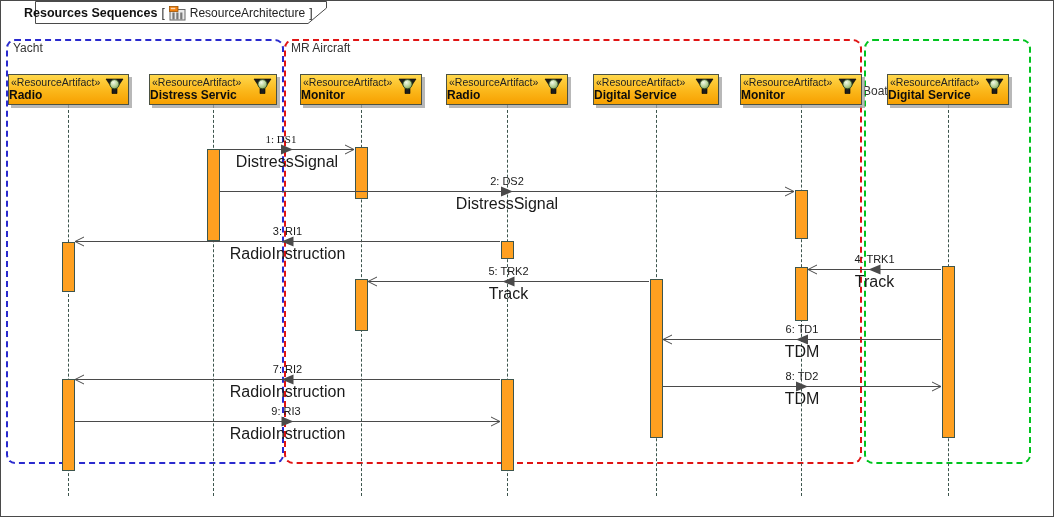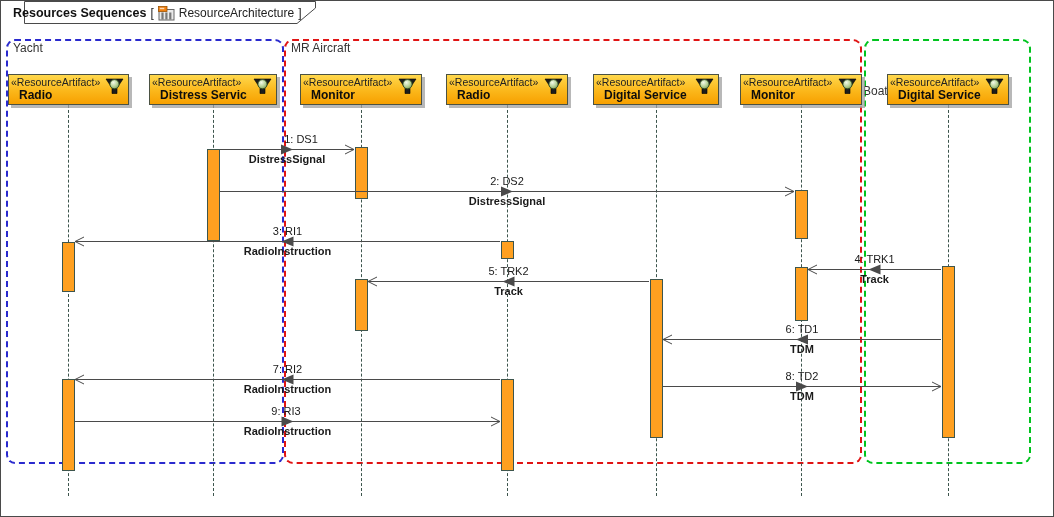--- a/index.html
+++ b/index.html
@@ -2,48 +2,48 @@
 <html><head>
 <meta charset="utf-8">
 <style>
   html,body{margin:0;padding:0;background:#fff;}
   .canvas{
     position:relative;width:1054px;height:517px;background:#ffffff;
     border:1px solid #4a4a4a;box-sizing:border-box;overflow:hidden;
     font-family:"Liberation Sans",sans-serif;
   }
   
-  .frame-tab{position:absolute;left:5px;top:0;width:300px;height:26px;z-index:40;padding-left:18px;}
+  .frame-tab{position:absolute;left:16px;top:0;width:300px;height:26px;z-index:40;padding-left:18px;}
   .frame-tab-content{
     position:absolute;left:7px;top:3px;height:18px;display:flex;align-items:center;
     gap:4px;white-space:nowrap;z-index:41;
   }
   .frame-title{font-size:12.5px;font-weight:bold;color:#111;}
   .frame-bracket{font-size:12px;color:#222;}
   .frame-name{font-size:12px;color:#222;}
   
   .group{position:absolute;border:2px dashed;border-radius:9px;box-sizing:border-box;z-index:1;background:transparent;}
   .group-label{position:absolute;font-size:12px;color:#333;white-space:nowrap;z-index:2;}
   
   .lifeline-head{
     position:absolute;height:31px;box-sizing:border-box;z-index:10;
     background:linear-gradient(180deg,#ffd84d 0%,#fbb71a 55%,#f7a000 100%);
     border:1.5px solid #4b5243;box-shadow:3px 3px 0 rgba(160,160,160,0.75);
     text-align:left;
   }
   .stereo{display:block;font-size:10.5px;color:#222;margin-top:1px;padding:0 20px 0 2px;white-space:nowrap;}
-  .head-name{display:block;font-size:12px;font-weight:bold;color:#0d0d0d;white-space:nowrap;padding-left:10px;}
+  .head-name{display:block;font-size:12px;font-weight:bold;color:#0d0d0d;white-space:nowrap;}
   .head-icon{position:absolute;right:4px;top:3px;}
   
   .lifeline{position:absolute;width:0;border-left:1px dashed #3d554d;z-index:3;}
   .activation{position:absolute;width:13px;background:#ffa020;border:1px solid #3d554d;box-sizing:border-box;z-index:5;}
   
   .msg-svg{position:absolute;left:0;top:0;z-index:7;}
   .msg-seq{position:absolute;font-size:11px;color:#1a1a1a;white-space:nowrap;transform:translateX(-50%);z-index:8;}
-  .msg-name{position:absolute;font-size:11px;color:#1a1a1a;white-space:nowrap;transform:translateX(-50%);z-index:8;font-weight:bold;}
+  .msg-name{position:absolute;font-size:16px;color:#1a1a1a;white-space:nowrap;transform:translateX(-50%);z-index:8;}
 </style>
 </head>
 <body>
 
 <div class="canvas">
 
   <svg width="0" height="0" style="position:absolute" aria-hidden="true">
     <defs>
       <radialGradient id="orbGrad" cx="38%" cy="32%" r="75%">
         <stop offset="0%" stop-color="#f4fbe9"></stop>
@@ -140,21 +140,21 @@
           <line x1="662" y1="385.5" x2="940" y2="385.5" stroke="#4a4a4a" stroke-width="1"></line>
           <path d="M931,381 L940,385.5 L931,390" fill="none" stroke="#4a4a4a" stroke-width="1"></path>
           <polygon points="795,380.5 795,390.5 807,385.5" fill="#4a4a4a"></polygon>
         </g>
         <g>
           <line x1="74" y1="420.5" x2="499" y2="420.5" stroke="#4a4a4a" stroke-width="1"></line>
           <path d="M490,416 L499,420.5 L490,425" fill="none" stroke="#4a4a4a" stroke-width="1"></path>
           <polygon points="280.5,415.5 280.5,425.5 292.5,420.5" fill="#4a4a4a"></polygon>
         </g>
       </svg>
-      <div class="msg-seq" style="left: 300px; top: 132px;">1: DS1</div>
+      <div class="msg-seq" style="left: 280px; top: 132px; font-family: Liberation Serif, serif;">1: DS1</div>
       <div class="msg-name" style="left: 286px; top: 152px;">DistressSignal</div>
       <div class="msg-seq" style="left: 506px; top: 174px;">2: DS2</div>
       <div class="msg-name" style="left: 506px; top: 194px;">DistressSignal</div>
       <div class="msg-seq" style="left: 286.5px; top: 224px;">3: RI1</div>
       <div class="msg-name" style="left: 286.5px; top: 244px;">RadioInstruction</div>
       <div class="msg-seq" style="left: 873.5px; top: 252px;">4: TRK1</div>
       <div class="msg-name" style="left: 873.5px; top: 272px;">Track</div>
       <div class="msg-seq" style="left: 507.5px; top: 264px;">5: TRK2</div>
       <div class="msg-name" style="left: 507.5px; top: 284px;">Track</div>
       <div class="msg-seq" style="left: 801px; top: 322px;">6: TD1</div>

